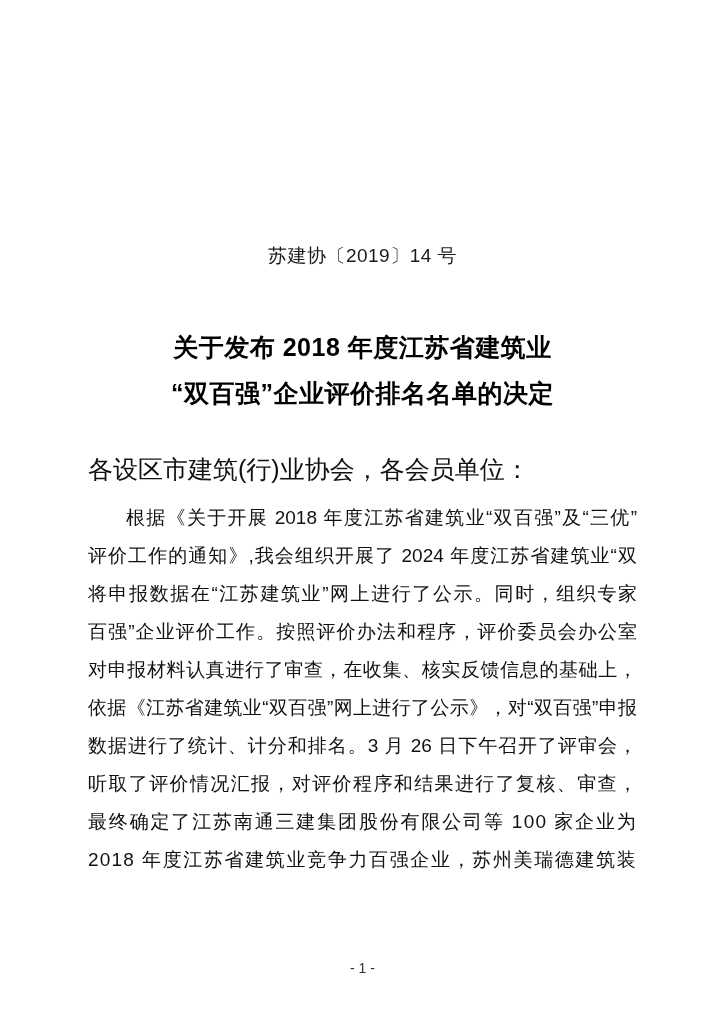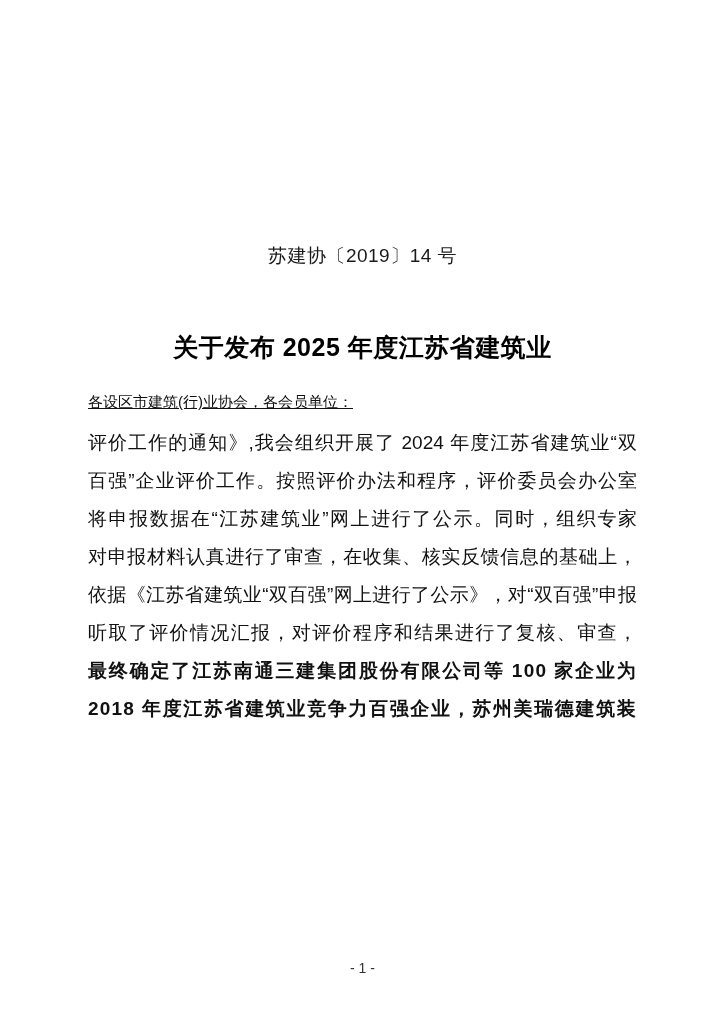--- a/index.html
+++ b/index.html
@@ -42,47 +42,45 @@
     line-height: 1.85;
     margin-top: 55px;
     color: #000000;
     letter-spacing: 0.5px;
     font-family: "Liberation Sans", "DejaVu Sans", sans-serif;
   }
   .title-line {
     display: block;
   }
   .salutation {
-    font-size: 15px;
-    margin-top: 20px;
+    font-size: 25px;
+    margin-top: 32px;
     line-height: 1.6;
     color: #111111;
     font-family: "Liberation Sans", "DejaVu Sans", sans-serif;
-    text-decoration: underline;
   }
   .body-text {
     font-size: 19px;
     line-height: 2.0;
     margin-top: 10px;
     color: #111111;
     text-align: justify;
     text-align-last: justify;
     text-justify: inter-character;
     font-family: "Liberation Sans", "DejaVu Sans", sans-serif;
   }
   .para-line {
     display: block;
     text-indent: 0;
   }
   .para-line.indent {
     text-indent: 2em;
   }
   .para-line.loose {
     letter-spacing: 1.2px;
-    font-weight: bold;
   }
   .page-number {
     position: absolute;
     left: 0;
     right: 0;
     bottom: 48px;
     text-align: center;
     font-size: 14px;
     color: #333333;
     font-family: "Liberation Sans", "DejaVu Sans", sans-serif;
@@ -90,31 +88,34 @@
 </style>
 </head>
 <body>
 
 <div class="page">
   <div class="content">
 
     <div class="doc-number">苏建协〔2019〕14 号</div>
 
     <div class="title">
-      <span class="title-line">关于发布 2025 年度江苏省建筑业</span>
+      <span class="title-line">关于发布 2018 年度江苏省建筑业</span>
+      <span class="title-line">“双百强”企业评价排名名单的决定</span>
     </div>
 
     <div class="salutation">各设区市建筑(行)业协会，各会员单位：</div>
 
     <div class="body-text">
+      <span class="para-line indent">根据《关于开展 2018 年度江苏省建筑业“双百强”及“三优”</span>
       <span class="para-line">评价工作的通知》,我会组织开展了 2024 年度江苏省建筑业“双</span>
+      <span class="para-line">将申报数据在“江苏建筑业”网上进行了公示。同时，组织专家</span>
       <span class="para-line">百强”企业评价工作。按照评价办法和程序，评价委员会办公室</span>
-      <span class="para-line">将申报数据在“江苏建筑业”网上进行了公示。同时，组织专家</span>
       <span class="para-line">对申报材料认真进行了审查，在收集、核实反馈信息的基础上，</span>
       <span class="para-line">依据《江苏省建筑业“双百强”网上进行了公示》，对“双百强”申报</span>
+      <span class="para-line">数据进行了统计、计分和排名。3 月 26 日下午召开了评审会，</span>
       <span class="para-line">听取了评价情况汇报，对评价程序和结果进行了复核、审查，</span>
       <span class="para-line loose">最终确定了江苏南通三建集团股份有限公司等 100 家企业为</span>
       <span class="para-line loose">2018 年度江苏省建筑业竞争力百强企业，苏州美瑞德建筑装</span>
     </div>
 
   </div>
 
   <div class="page-number">- 1 -</div>
 </div>
 

